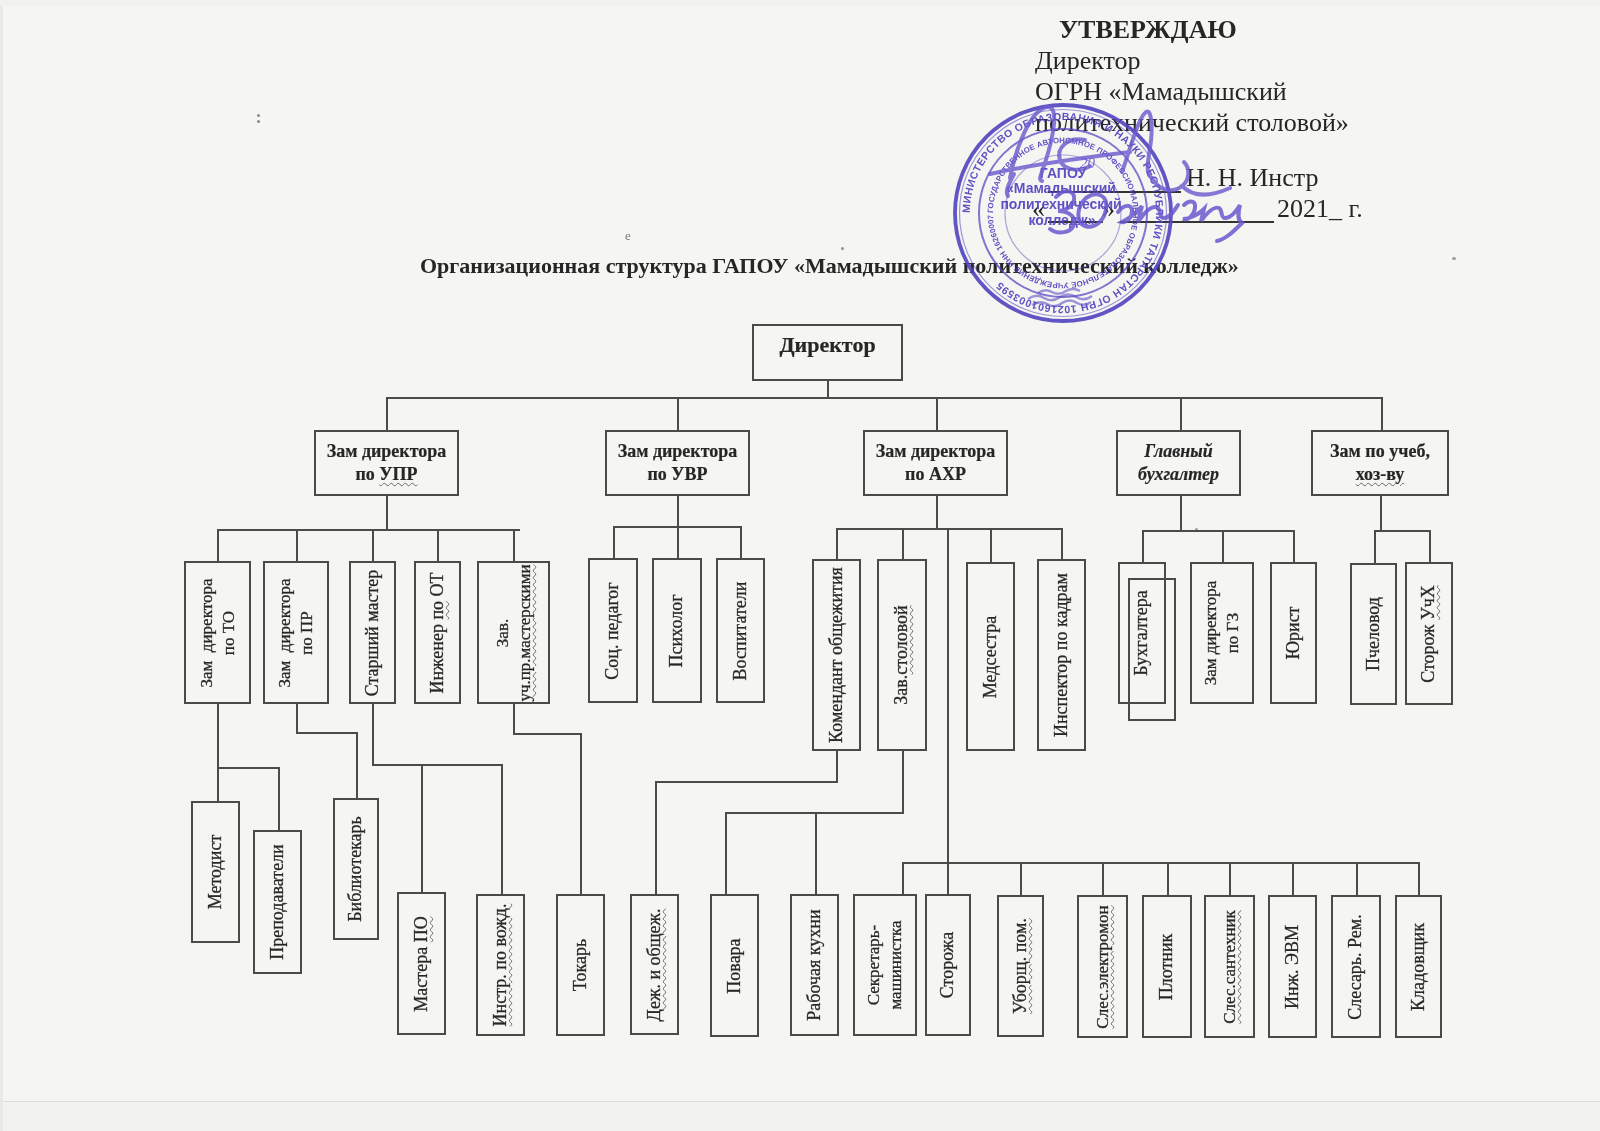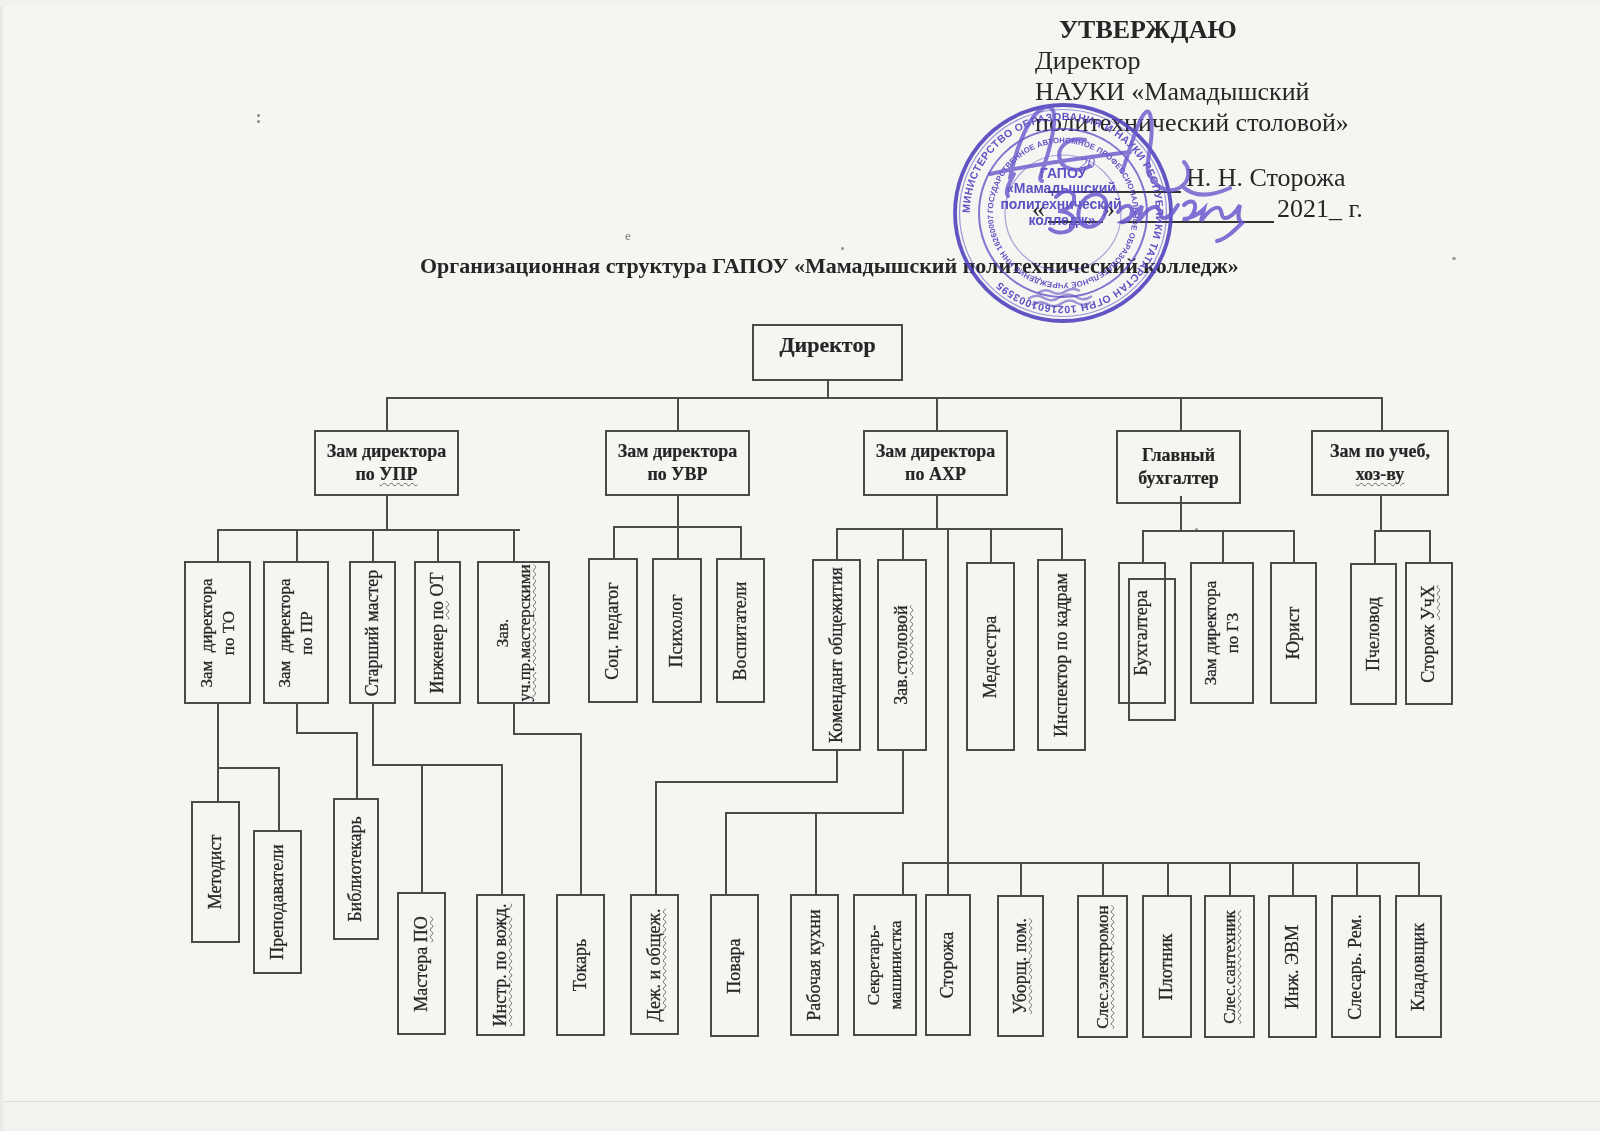--- a/index.html
+++ b/index.html
@@ -22,27 +22,27 @@
 <div style="position:absolute;left:0;top:1102px;width:1600px;height:29px;background:#f2f2ee;"></div>
 
 <div style="position:absolute;left:0;top:0;width:3px;height:1131px;background:#e9e9e5;"></div>
 
 <div style="position:absolute;left:0;top:0;width:1600px;height:6px;background:#f1f1ee;"></div>
 
 <div class="hdr" style="left:1035px;top:15px;font-weight:bold;margin-left:24px;">УТВЕРЖДАЮ</div>
 
 <div class="hdr" style="left:1035px;top:46px;">Директор</div>
 
-<div class="hdr" style="left:1035px;top:77px;">НАУКИ «Мамадышский</div>
+<div class="hdr" style="left:1035px;top:77px;">ОГРН «Мамадышский</div>
 
 <div class="hdr" style="left:1035px;top:108px;">политехнический столовой»</div>
 
 <div class="hl" style="left:1048px;top:191px;width:133px;height:2px;background:#333;"></div>
 
-<div class="hdr" style="left:1186px;top:163px;">Н. Н. Сторожа</div>
+<div class="hdr" style="left:1186px;top:163px;">Н. Н. Инстр</div>
 
 <div class="hdr" style="left:1032px;top:194px;">«</div>
 <div class="hdr" style="left:1102px;top:194px;">»</div>
 
 <div class="hl" style="left:1048px;top:221px;width:55px;height:2px;background:#333;"></div>
 
 <div class="hl" style="left:1120px;top:221px;width:154px;height:2px;background:#333;"></div>
 
 <div class="hdr" style="left:1277px;top:194px;">2021_ г.</div>
 
@@ -197,21 +197,21 @@
   </div>
 
 <div class="box ct" style="left:605px;top:430px;width:145px;height:66px;font-size:18px;font-weight:bold;">
     <div>Зам директора<br>по УВР</div>
   </div>
 
 <div class="box ct" style="left:863px;top:430px;width:145px;height:66px;font-size:18px;font-weight:bold;">
     <div>Зам директора<br>по АХР</div>
   </div>
 
-<div class="box ct" style="left:1116px;top:430px;width:125px;height:74px;font-size:18px;font-weight:bold;">
+<div class="box ct" style="left:1116px;top:430px;width:125px;height:66px;font-size:18px;font-weight:bold;font-style:italic;">
     <div>Главный<br>бухгалтер</div>
   </div>
 
 <div class="box ct" style="left:1311px;top:430px;width:138px;height:66px;font-size:18px;font-weight:bold;">
     <div>Зам по учеб,<br><span class="w">хоз-ву</span></div>
   </div>
 
 <div class="box" style="left:184px;top:561px;width:67px;height:143px;">
     <div class="rot" style="width:143px;font-size:17px;">Зам&nbsp; директора<br>по ТО</div>
   </div>

